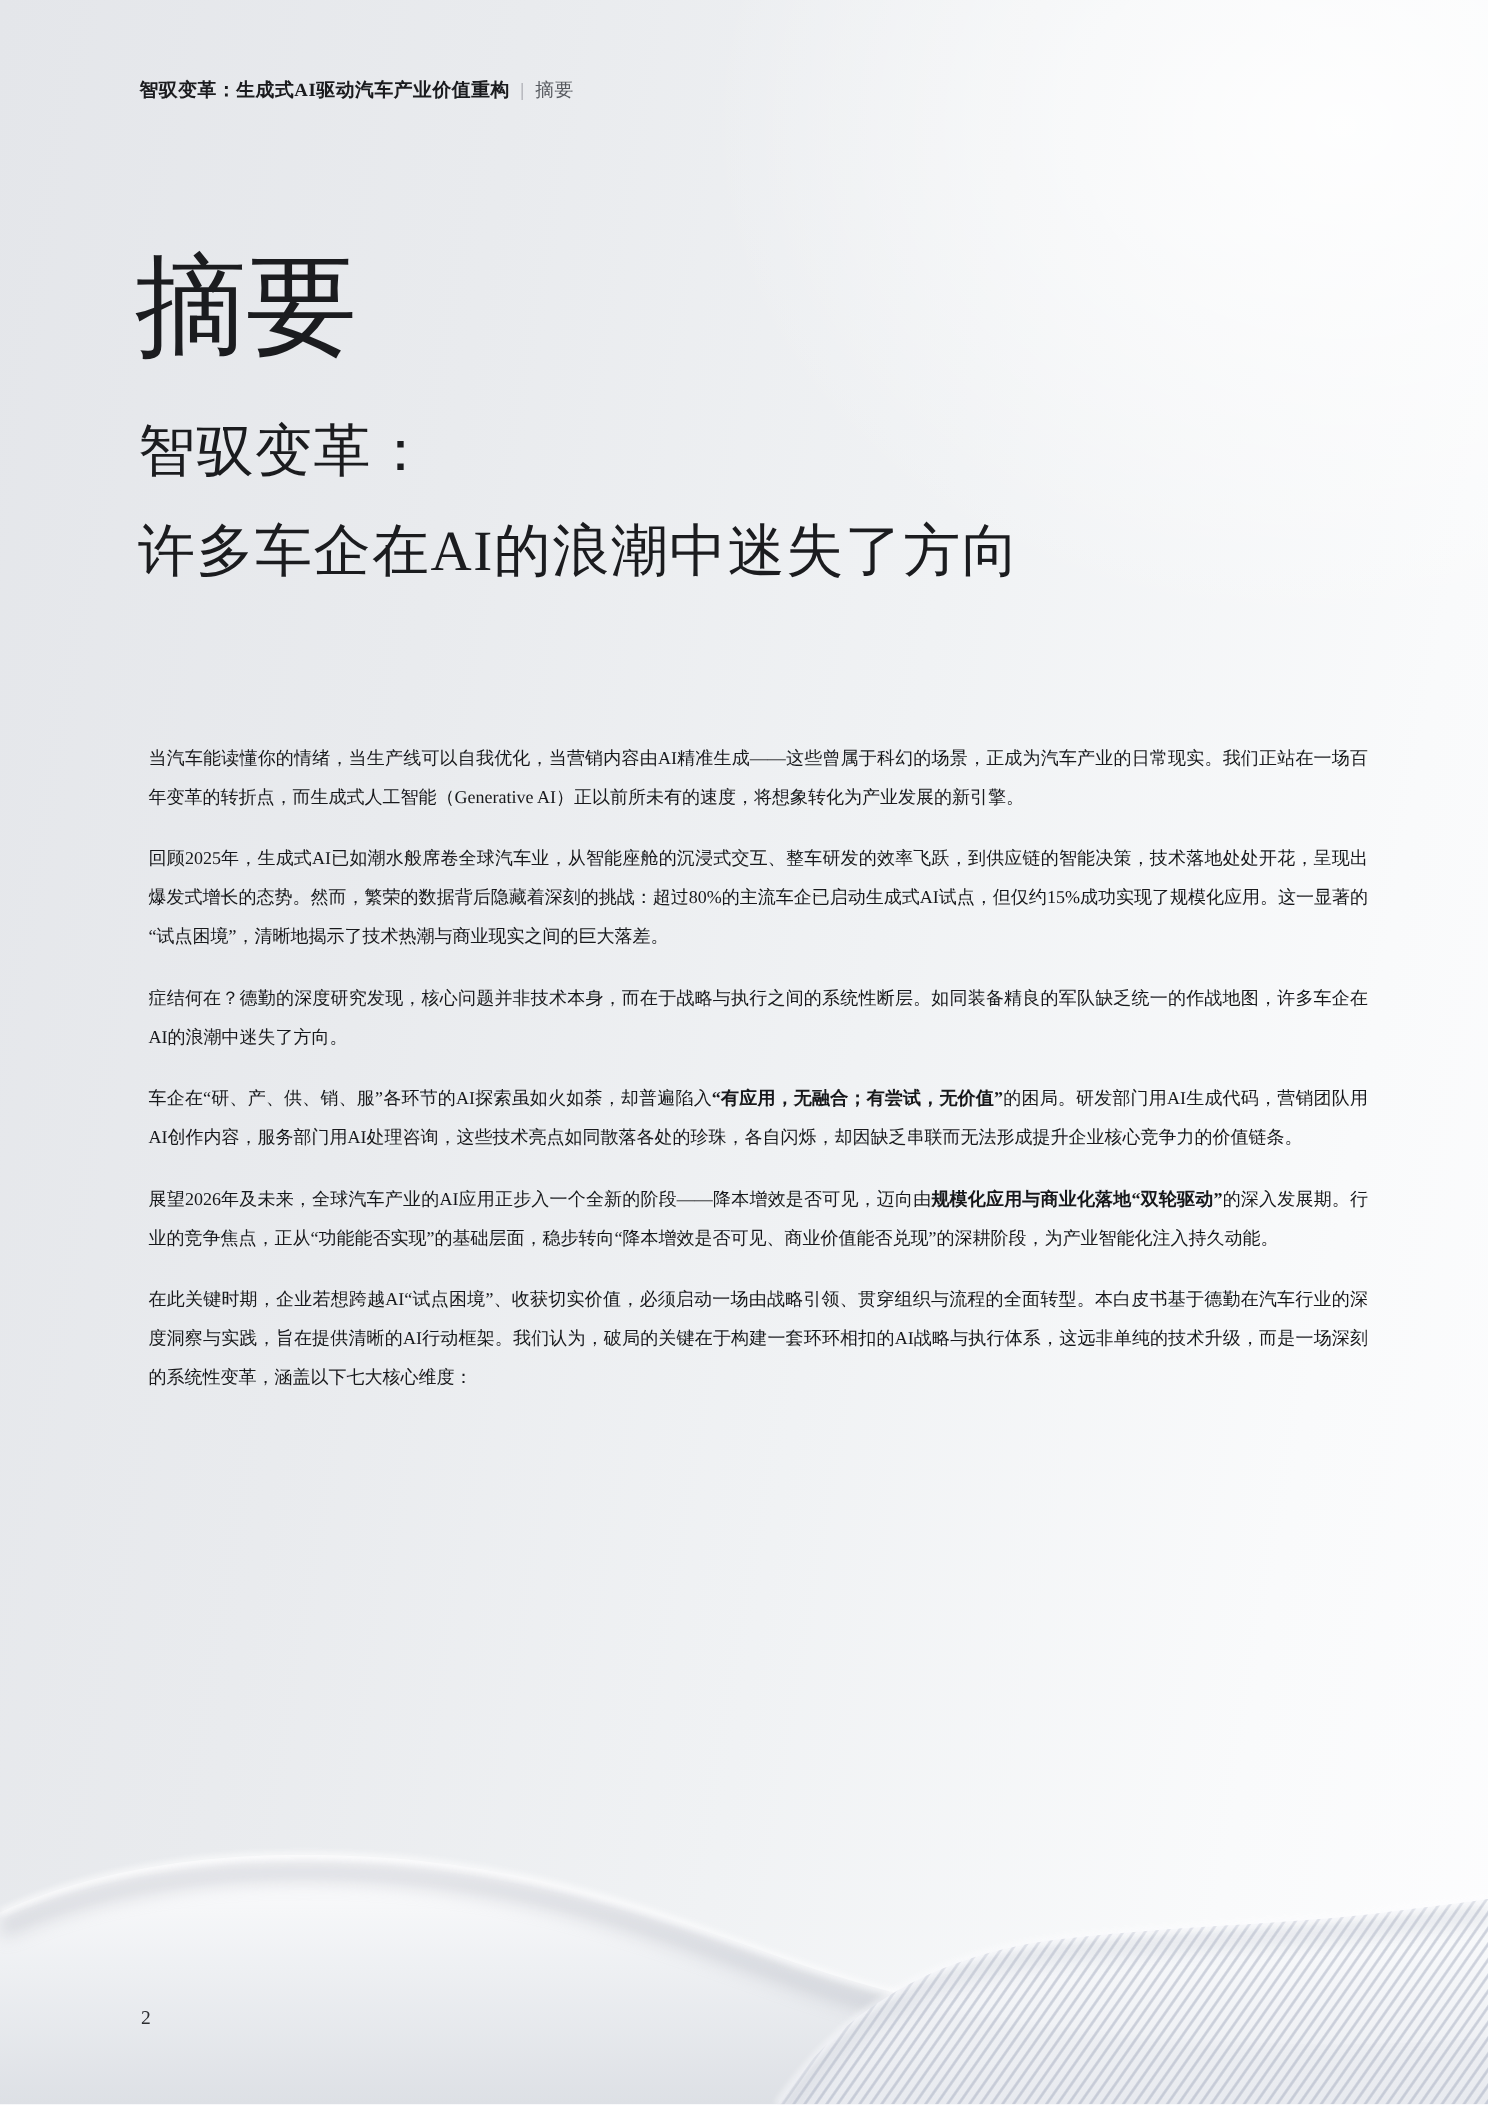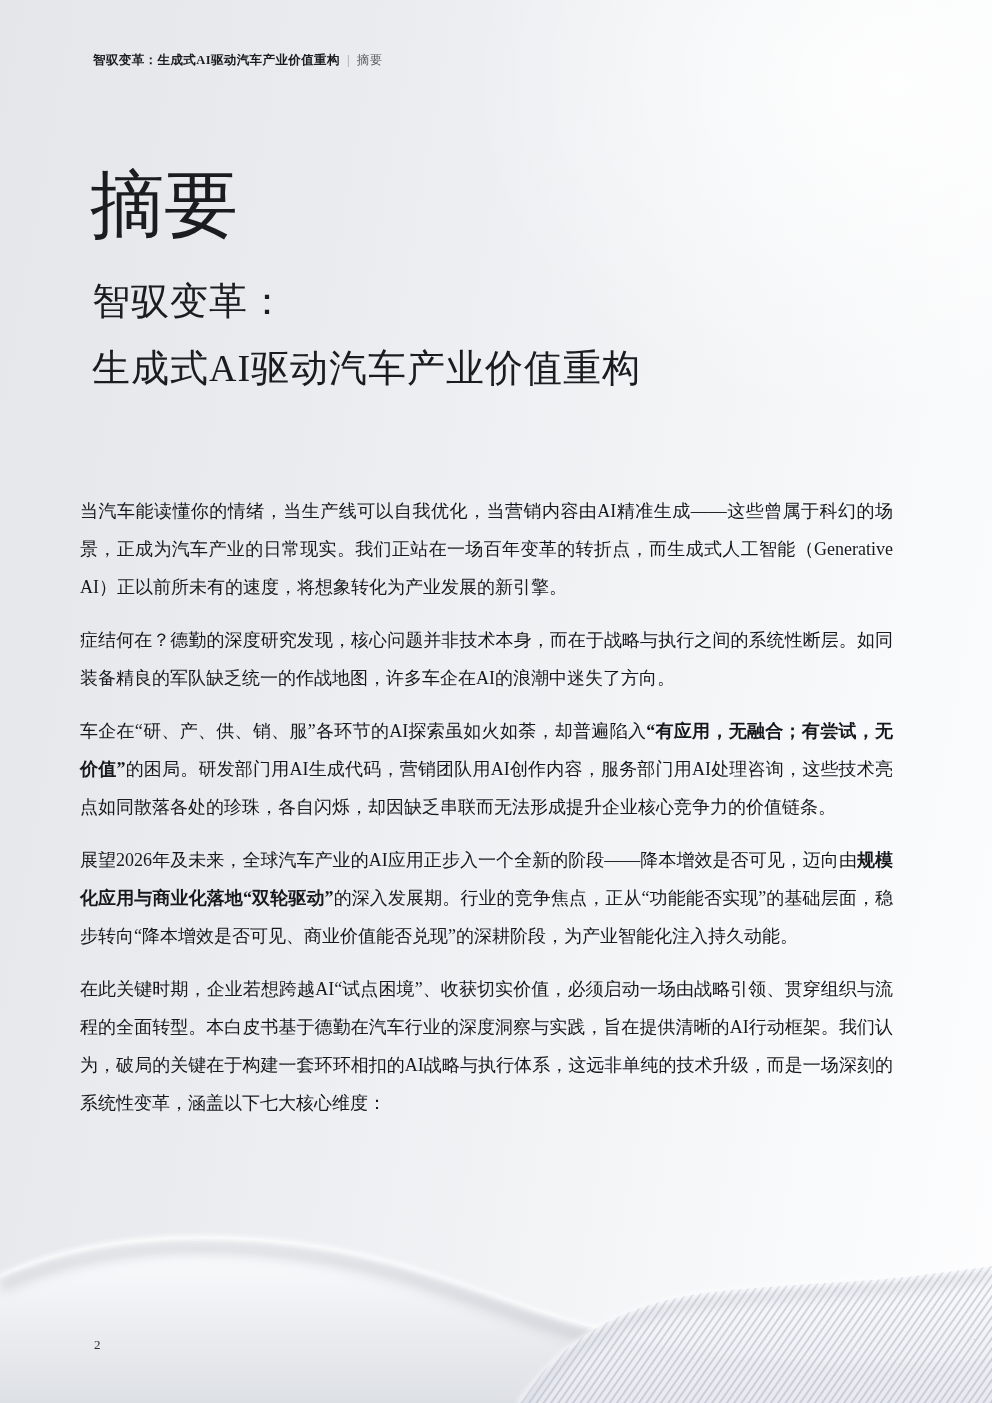--- a/index.html
+++ b/index.html
@@ -25,22 +25,22 @@
   .h-light{color:#55585e;font-weight:400;}
   .main-title{
     position:absolute;left:90px;top:166px;margin:0;
     font-size:74px;font-weight:300;color:#1b1c1f;line-height:1.06;letter-spacing:0px;
   }
   .subtitle{
     position:absolute;left:92px;top:268px;margin:0;
     font-size:38px;font-weight:300;color:#1b1c1f;line-height:67px;letter-spacing:1px;
   }
   .body-text{
-    position:absolute;left:80px;top:492px;width:813px;
-    font-size:18px;line-height:38px;color:#17181b;
+    position:absolute;left:99px;top:492px;width:813px;
+    font-size:12px;line-height:26px;color:#17181b;
     text-align:justify;text-justify:inter-ideograph;
   }
   .body-text p{margin:0 0 15px 0;}
   .seg-bold{font-weight:700;}
   .page-number{
     position:absolute;left:94px;top:1337px;
     font-size:13px;color:#2b2c30;
   }
   .waves{position:absolute;left:0;bottom:0;width:992px;height:240px;display:block;}
 </style>
@@ -91,25 +91,26 @@
     <path d="M518,240 C563,174 625,140 705,130 C780,121 855,120 915,113 C945,109 972,106 992,103" fill="none" stroke="#fdfdfe" stroke-width="2.5" filter="url(#blur2)" opacity="0.9"></path>
   </svg>
 
   <header class="doc-header">
     <span class="h-bold">智驭变革：生成式AI驱动汽车产业价值重构</span><span class="h-sep">|</span><span class="h-light">摘要</span>
   </header>
 
   <h1 class="main-title">摘要</h1>
   <h2 class="subtitle">
     <span>智驭变革：</span><br>
-    <span>生成式AI驱动汽车产业价值重构</span>
+    <span>许多车企在AI的浪潮中迷失了方向</span>
   </h2>
 
   <main class="body-text">
     <p><span>当汽车能读懂你的情绪，当生产线可以自我优化，当营销内容由AI精准生成——这些曾属于科幻的场景，正成为汽车产业的日常现实。我们正站在一场百年变革的转折点，而生成式人工智能（Generative AI）正以前所未有的速度，将想象转化为产业发展的新引擎。</span></p>
+    <p><span>回顾2025年，生成式AI已如潮水般席卷全球汽车业，从智能座舱的沉浸式交互、整车研发的效率飞跃，到供应链的智能决策，技术落地处处开花，呈现出爆发式增长的态势。然而，繁荣的数据背后隐藏着深刻的挑战：超过80%的主流车企已启动生成式AI试点，但仅约15%成功实现了规模化应用。这一显著的“试点困境”，清晰地揭示了技术热潮与商业现实之间的巨大落差。</span></p>
     <p><span>症结何在？德勤的深度研究发现，核心问题并非技术本身，而在于战略与执行之间的系统性断层。如同装备精良的军队缺乏统一的作战地图，许多车企在AI的浪潮中迷失了方向。</span></p>
     <p><span>车企在“研、产、供、销、服”各环节的AI探索虽如火如荼，却普遍陷入</span><span class="seg-bold">“有应用，无融合；有尝试，无价值”</span><span>的困局。研发部门用AI生成代码，营销团队用AI创作内容，服务部门用AI处理咨询，这些技术亮点如同散落各处的珍珠，各自闪烁，却因缺乏串联而无法形成提升企业核心竞争力的价值链条。</span></p>
     <p><span>展望2026年及未来，全球汽车产业的AI应用正步入一个全新的阶段——降本增效是否可见，迈向由</span><span class="seg-bold">规模化应用与商业化落地“双轮驱动”</span><span>的深入发展期。行业的竞争焦点，正从“功能能否实现”的基础层面，稳步转向“降本增效是否可见、商业价值能否兑现”的深耕阶段，为产业智能化注入持久动能。</span></p>
     <p><span>在此关键时期，企业若想跨越AI“试点困境”、收获切实价值，必须启动一场由战略引领、贯穿组织与流程的全面转型。本白皮书基于德勤在汽车行业的深度洞察与实践，旨在提供清晰的AI行动框架。我们认为，破局的关键在于构建一套环环相扣的AI战略与执行体系，这远非单纯的技术升级，而是一场深刻的系统性变革，涵盖以下七大核心维度：</span></p>
   </main>
 
   <div class="page-number">2</div>
 
 </div>
 

